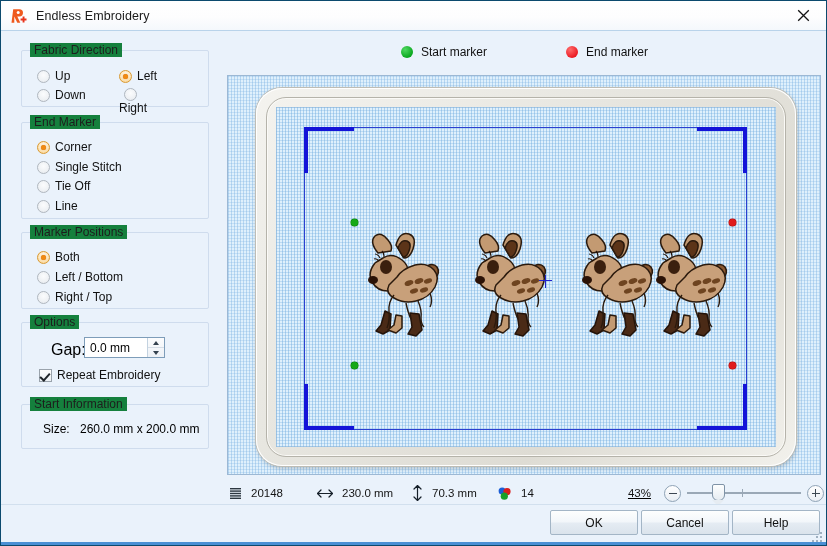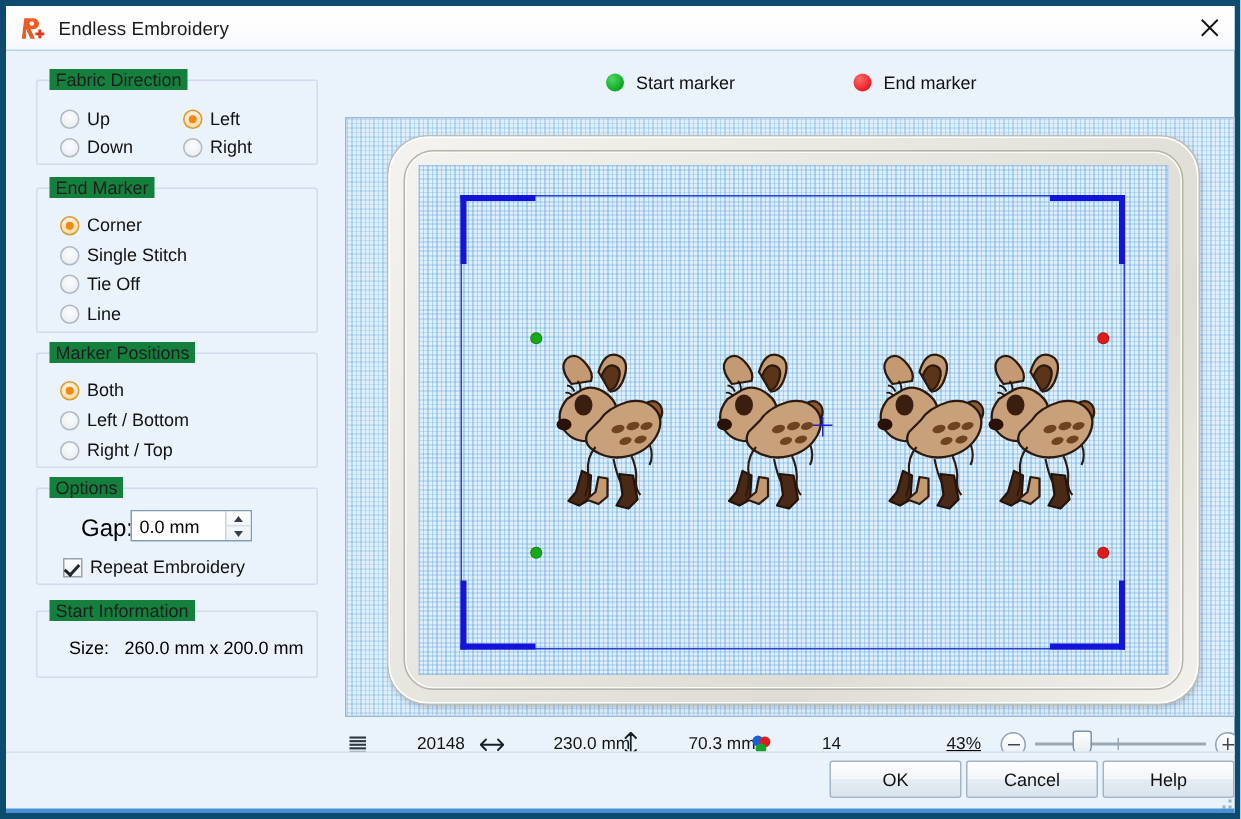--- a/index.html
+++ b/index.html
@@ -8,21 +8,21 @@
     width: 827px; height: 546px;
     overflow: hidden;
     font-family: "Liberation Sans", sans-serif;
     font-size: 12px;
     color: #000;
   }
   #app {
     position: relative;
     width: 827px; height: 546px;
     background: #eaf2fb;
-    border: 4px solid #0c4a6e;
+    border: 1px solid #0c4a6e;
     overflow: hidden;
   }
 
   
   #titlebar {
     position: absolute; left: 0; top: 0;
     width: 825px; height: 30px;
     background: linear-gradient(to bottom, #ffffff 0%, #fdfdfe 55%, #f4f8fc 100%);
     border-bottom: 1px solid #b9d3ea;
     display: flex; align-items: center;
@@ -271,21 +271,21 @@
 
   .fawn { position: absolute; width: 94px; height: 122px; }
 
   
   #statusbar {
     position: absolute;
     left: 226px; top: 478px;
     width: 594px; height: 28px;
     display: flex; align-items: center;
   }
-  .stat-group { display: flex; align-items: center; position: absolute; gap: 24px; }
+  .stat-group { display: flex; align-items: center; position: absolute; }
   .stat-ico { margin-right: 9px; display: flex; align-items: center; }
   .stat-val { font-size: 11.5px; color: #141414; }
 
   #zoom-ctrl { position: absolute; display: flex; align-items: center; text-decoration: underline; }
   #zoom-pct { font-size: 11.5px; color: #141414; width: 34px; text-align: right; margin-right: 13px; }
   .zbtn {
     width: 17px; height: 17px; border-radius: 50%;
     border: 1px solid #8fa3b6;
     background: linear-gradient(to bottom, #ffffff, #e9eef4);
     position: relative; cursor: pointer; flex: 0 0 auto;
@@ -381,21 +381,21 @@
       <span class="radio-label">Up</span>
     </div>
     <div class="radio-row" style="left:118px; top:38px;">
       <span class="radio on"></span>
       <span class="radio-label">Left</span>
     </div>
     <div class="radio-row" style="left:36px; top:57px;">
       <span class="radio"></span>
       <span class="radio-label">Down</span>
     </div>
-    <div class="radio-row" style="left:118px; top:57px;">
+    <div class="radio-row" style="left:118px; top:57px;flex-direction:column;">
       <span class="radio"></span>
       <span class="radio-label">Right</span>
     </div>
 
     <div class="groupbox" style="left:20px; top:91px; width:188px; height:97px;">
       <span class="gb-title">End Marker</span>
     </div>
     <div class="radio-row" style="left:36px; top:109px;">
       <span class="radio on"></span>
       <span class="radio-label">Corner</span>

